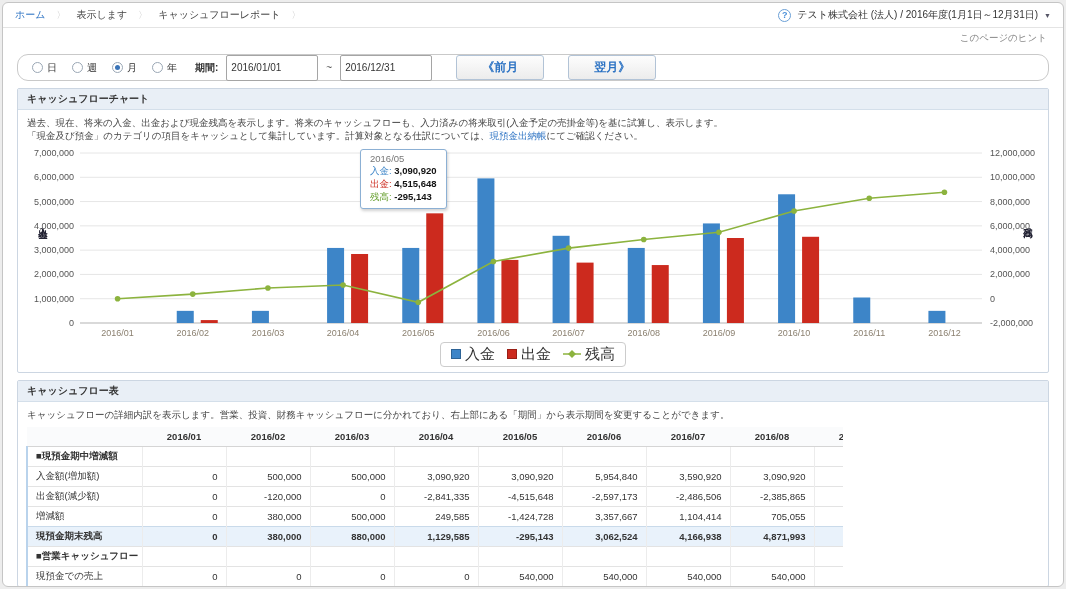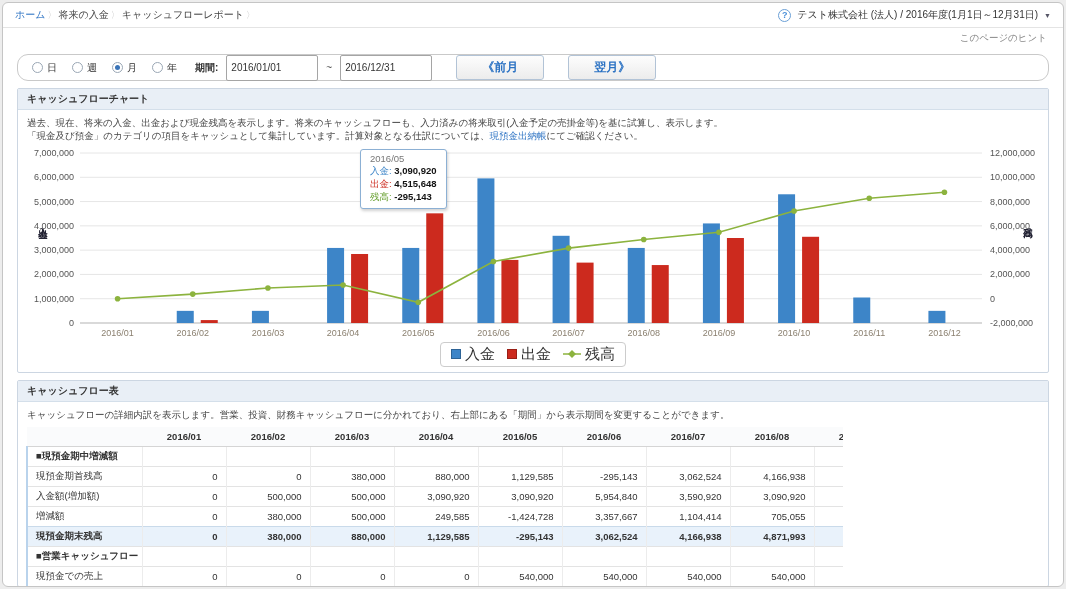--- a/index.html
+++ b/index.html
@@ -1,21 +1,21 @@
 <!DOCTYPE html>
 <html><head>
 <meta charset="utf-8">
 <style>
   * { box-sizing: border-box; }
   body { margin:0; background:#ededed; font-family:"Liberation Sans","DejaVu Sans",sans-serif; }
   .window { width:1062px; height:585px; margin:2px auto; background:#fff; border:1px solid #c5c5c5;
             border-radius:6px; overflow:hidden; }
   .topbar { height:25px; display:flex; align-items:center; justify-content:space-between;
             padding:0 12px; border-bottom:1px solid #e4e4e4; }
-  .breadcrumb { display:flex; align-items:center; gap:2px; font-size:10px; color:#444;text-align:right; }
+  .breadcrumb { display:flex; align-items:center; gap:11px; font-size:10px; color:#444;text-align:right; }
   .crumb { cursor:default; }
   .crumb.link { color:#2b72c3; cursor:pointer; }
   .crumb-sep { color:#c9c9c9; font-size:9px; }
   .account { display:flex; align-items:center; gap:6px; font-size:10px; color:#333; cursor:pointer; }
   .help-icon { width:13px; height:13px; border-radius:50%; border:1px solid #6ba0d6; color:#4a90d9;
                font-size:9px; font-weight:bold; display:flex; align-items:center; justify-content:center; }
   .caret { font-size:7px; color:#556; }
   .hintbar { height:20px; display:flex; justify-content:flex-end; align-items:center;
              padding:0 16px; font-size:9.5px; color:#888; }
   .hint-link { cursor:pointer; }
@@ -67,21 +67,21 @@
   .cf tr.total td { background:#e9f2fb; font-weight:bold; border-top:1px solid #c9daea; }
 </style>
 </head>
 <body>
 
 <div class="window">
   <div class="topbar">
     <div class="breadcrumb">
         <span class="crumb link">ホーム</span>
         <span class="crumb-sep">〉</span>
-        <span class="crumb">将来の入金</span>
+        <span class="crumb">表示します</span>
         <span class="crumb-sep">〉</span>
         <span class="crumb">キャッシュフローレポート</span>
         <span class="crumb-sep">〉</span>
       </div>
     <div class="account">
       <span class="help-icon">?</span>
       <span>テスト株式会社 (法人) / 2016年度(1月1日～12月31日)</span>
       <span class="caret">▼</span>
     </div>
   </div>
@@ -263,44 +263,44 @@
                 <td class="num"></td>
                 <td class="num"></td>
                 <td class="num"></td>
                 <td class="num"></td>
                 <td class="num"></td>
                 <td class="num"></td>
                 <td class="num"></td>
                 <td class="num"></td>
               </tr>
               <tr class="">
-                <td class="label">現預金期首残高</td>
-                <td class="num">0</td>
-                <td class="num">0</td>
-                <td class="num">380,000</td>
-                <td class="num">880,000</td>
-                <td class="num">1,129,585</td>
-                <td class="num">-295,143</td>
-                <td class="num">3,062,524</td>
-                <td class="num">4,166,938</td>
-                <td class="num"></td>
-              </tr>
-              <tr class="">
                 <td class="label">入金額(増加額)</td>
                 <td class="num">0</td>
                 <td class="num">500,000</td>
                 <td class="num">500,000</td>
                 <td class="num">3,090,920</td>
                 <td class="num">3,090,920</td>
                 <td class="num">5,954,840</td>
                 <td class="num">3,590,920</td>
                 <td class="num">3,090,920</td>
                 <td class="num"></td>
               </tr>
               <tr class="">
+                <td class="label">出金額(減少額)</td>
+                <td class="num">0</td>
+                <td class="num">-120,000</td>
+                <td class="num">0</td>
+                <td class="num">-2,841,335</td>
+                <td class="num">-4,515,648</td>
+                <td class="num">-2,597,173</td>
+                <td class="num">-2,486,506</td>
+                <td class="num">-2,385,865</td>
+                <td class="num"></td>
+              </tr>
+              <tr class="">
                 <td class="label">増減額</td>
                 <td class="num">0</td>
                 <td class="num">380,000</td>
                 <td class="num">500,000</td>
                 <td class="num">249,585</td>
                 <td class="num">-1,424,728</td>
                 <td class="num">3,357,667</td>
                 <td class="num">1,104,414</td>
                 <td class="num">705,055</td>
                 <td class="num"></td>

